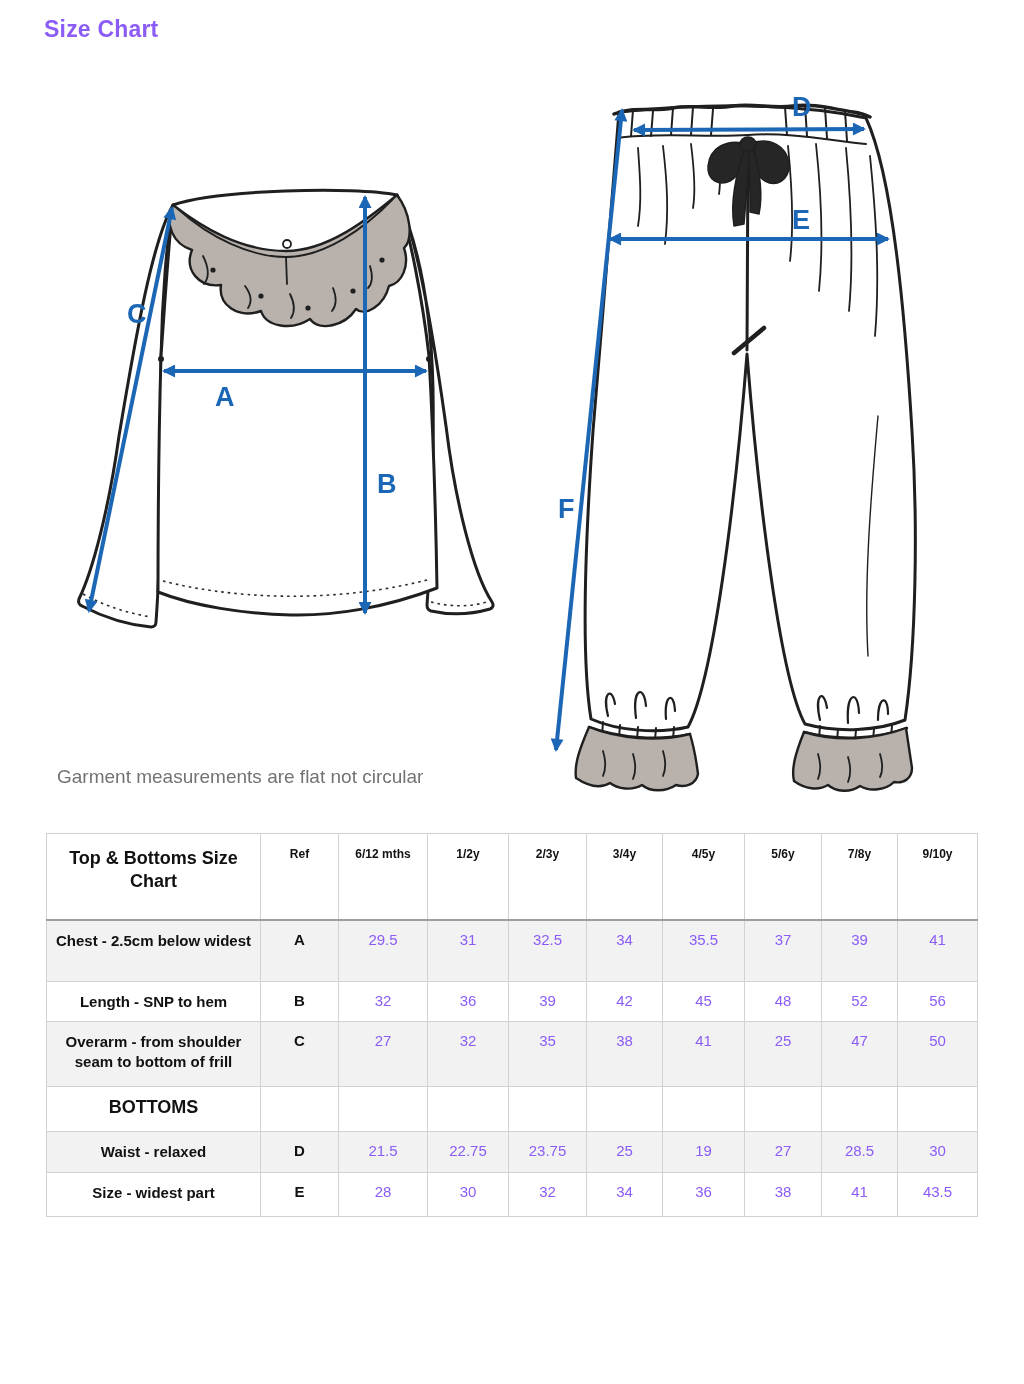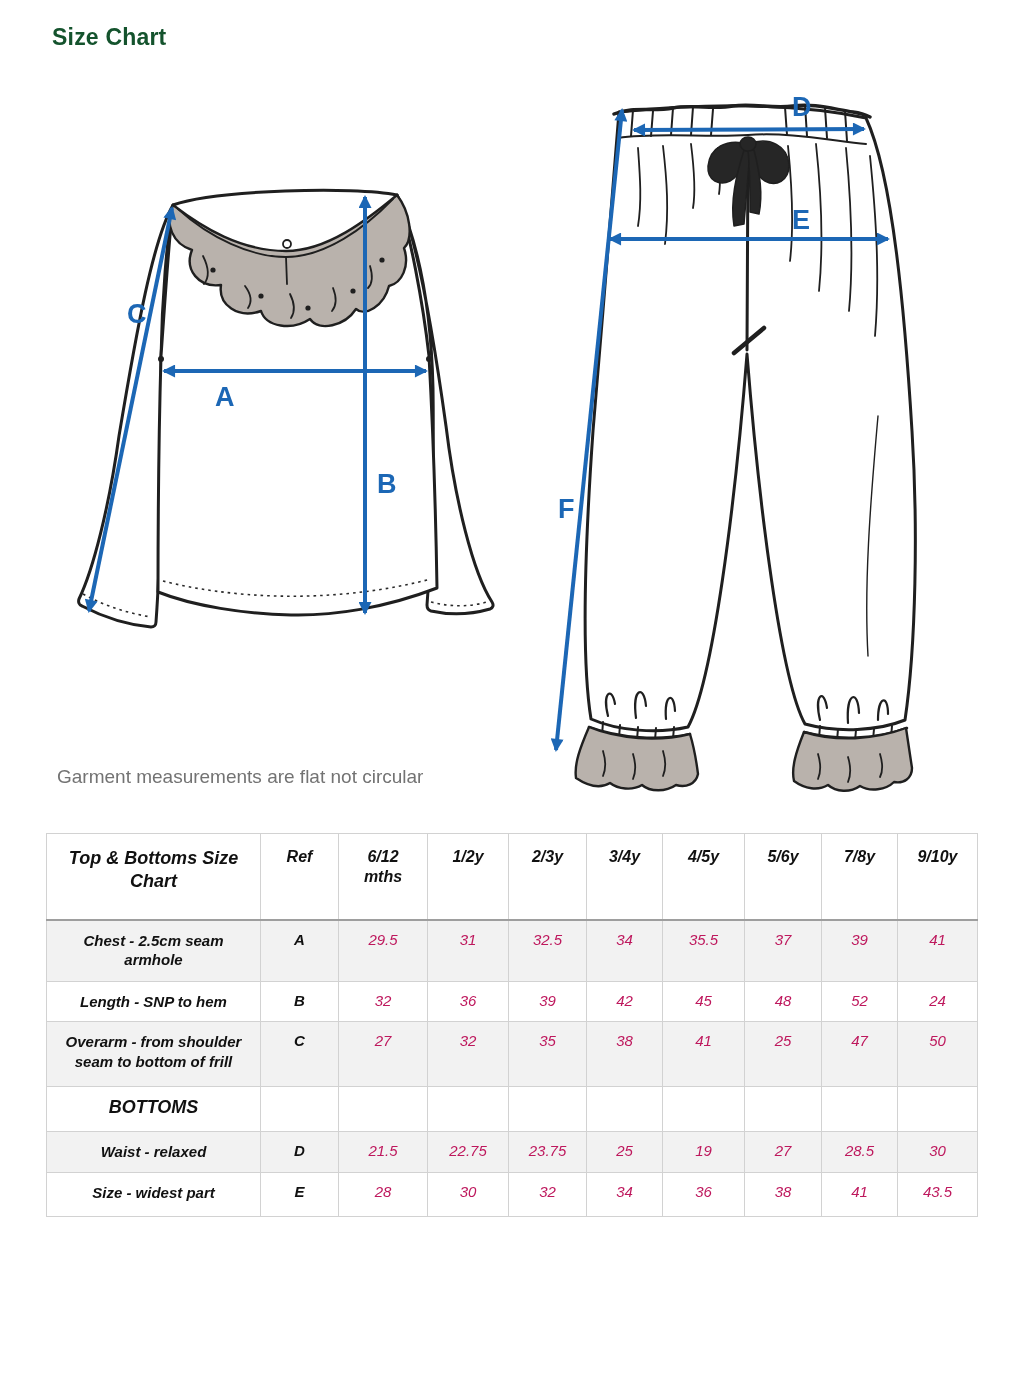--- a/index.html
+++ b/index.html
@@ -1,52 +1,52 @@
 <!DOCTYPE html>
 <html><head>
 <meta charset="utf-8">
 <style>
   html,body{margin:0;padding:0;background:#ffffff;}
   #page{
     position:relative;width:1024px;height:1384px;background:#ffffff;
     font-family:"Liberation Sans", sans-serif;color:#111;overflow:hidden;
   }
   .page-title{
-    position:absolute;left:40px;top:12px;margin:12px;
-    font-size:23px;font-weight:bold;color:#14532d;letter-spacing:.2px;
+    position:absolute;left:40px;top:12px;margin:4px;
+    font-size:23px;font-weight:bold;color:#8b5cf6;letter-spacing:.2px;
   }
   .note{
     position:absolute;left:57px;top:766px;font-size:19px;color:#737373;
   }
   .diagram-top{position:absolute;left:65px;top:178px;}
   .diagram-bottoms{position:absolute;left:548px;top:86px;}
 
   table.size{
     position:absolute;left:46px;top:833px;width:931px;
     border-collapse:collapse;table-layout:fixed;
-    font-size:15px;color:#111;font-style:italic;
+    font-size:15px;color:#111;
   }
   table.size td, table.size th{
     border:1px solid #d2d2d2;vertical-align:top;
     padding:10px 8px 6px 8px;text-align:center;overflow:hidden;
   }
   table.size tr.header th{border-bottom:2px solid #9e9e9e;padding-top:13px;}
   th.title{
     text-align:left;font-size:18px;line-height:1.28;padding-left:12px;
   }
-  th.szhead{font-size:16px;line-height:1.25;padding-left:13px;padding-right:13px;}
+  th.szhead{font-size:12px;line-height:1.25;padding-left:13px;padding-right:13px;}
   td.desc{
     text-align:left;font-weight:bold;font-size:15px;line-height:1.32;
     padding-left:12px;padding-right:10px;
   }
   td.section-label{
     text-align:left;font-weight:bold;font-size:18px;padding-left:12px;padding-top:12px;
   }
   td.ref{font-weight:bold;}
-  td.val{color:#be185d;margin-left:34px;}
+  td.val{color:#8b5cf6;margin-left:34px;}
   tr.alt{background:#f2f2f2;}
   .lineart{stroke:#1f1f1f;fill:none;stroke-linecap:round;stroke-linejoin:round;}
   .garment{fill:#ffffff;stroke:#1f1f1f;stroke-width:3;stroke-linejoin:round;}
   .frill{fill:#b9b2ac;stroke:#1f1f1f;stroke-width:2.4;stroke-linejoin:round;}
   .stitch{stroke:#2a2a2a;stroke-width:1.6;fill:none;stroke-dasharray:2.6 4;}
   .detail{stroke:#1f1f1f;stroke-width:1.8;fill:none;stroke-linecap:round;}
   .arrow{stroke:#1c67b5;stroke-width:4;fill:none;}
   .bluelabel{font:bold 27px "Liberation Sans", sans-serif;fill:#1c67b5;}
   .bow{fill:#262626;stroke:#1f1f1f;stroke-width:1.5;stroke-linejoin:round;}
 </style>
@@ -229,21 +229,21 @@
         <th class="szhead">2/3y</th>
         <th class="szhead">3/4y</th>
         <th class="szhead">4/5y</th>
         <th class="szhead">5/6y</th>
         <th class="szhead">7/8y</th>
         <th class="szhead">9/10y</th>
       </tr>
 
 
       <tr class="alt" style="height:62px">
-        <td class="desc">Chest - 2.5cm seam armhole</td>
+        <td class="desc">Chest - 2.5cm below widest</td>
         <td class="ref">A</td>
         <td class="val">29.5</td>
         <td class="val">31</td>
         <td class="val">32.5</td>
         <td class="val">34</td>
         <td class="val">35.5</td>
         <td class="val">37</td>
         <td class="val">39</td>
         <td class="val">41</td>
       </tr>
@@ -251,21 +251,21 @@
       <tr style="height:40px">
         <td class="desc">Length - SNP to hem</td>
         <td class="ref">B</td>
         <td class="val">32</td>
         <td class="val">36</td>
         <td class="val">39</td>
         <td class="val">42</td>
         <td class="val">45</td>
         <td class="val">48</td>
         <td class="val">52</td>
-        <td class="val">24</td>
+        <td class="val">56</td>
       </tr>
 
       <tr class="alt" style="height:65px">
         <td class="desc">Overarm - from shoulder seam to bottom of frill</td>
         <td class="ref">C</td>
         <td class="val">27</td>
         <td class="val">32</td>
         <td class="val">35</td>
         <td class="val">38</td>
         <td class="val">41</td>

